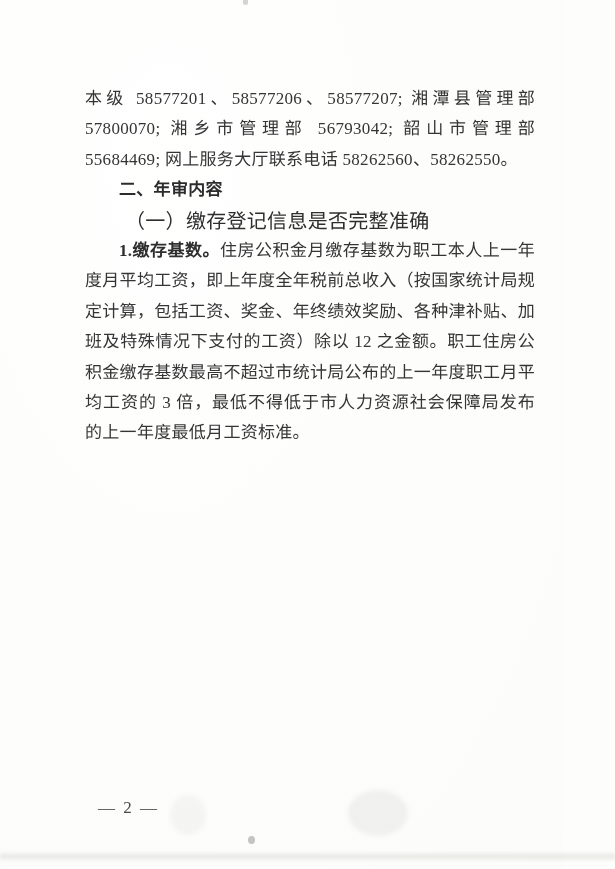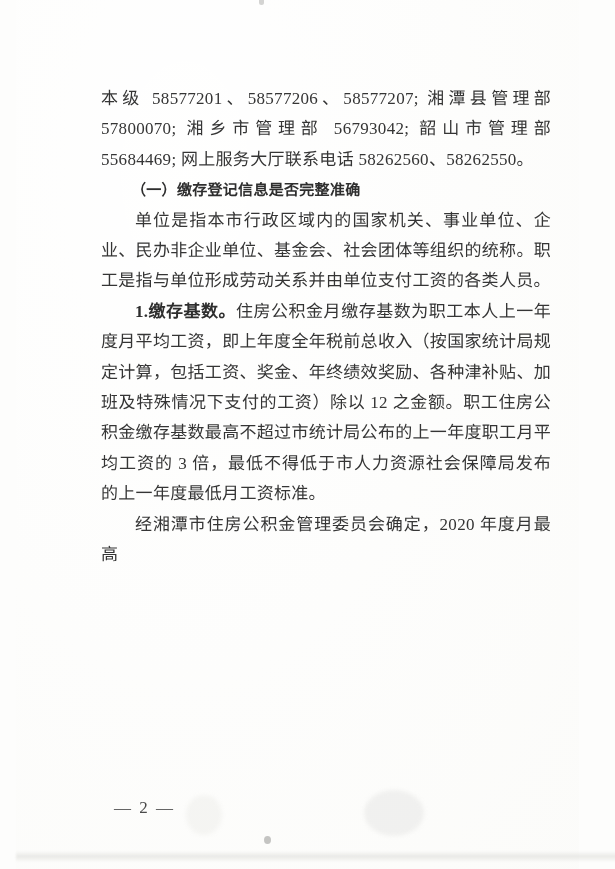--- a/index.html
+++ b/index.html
@@ -15,21 +15,20 @@
     font-family: "Liberation Serif", serif;
   }
   .page {
     position: absolute;
     left: 0; top: 0;
     width: 563px;
     height: 869px;
     background:
       radial-gradient(ellipse at 30% 20%, rgba(255,255,255,0.9), rgba(250,250,248,0.3)),
       #fcfcfa;
-    margin-left: 16px;
   }
   .content {
     position: absolute;
     left: 85px;
     top: 84px;
     width: 450px;
     color: #353535;
     font-size: 17px;
     line-height: 30.4px;
     text-align: justify;
@@ -51,22 +50,22 @@
   .heading-black {
     text-indent: 2em;
     font-family: "Liberation Sans", sans-serif;
     font-size: 17px;
     font-weight: 700;
     color: #2c2c2c;
   }
   .heading-kai {
     text-indent: 2em;
     font-family: "Liberation Serif", serif;
-    font-size: 15px;
-    font-weight: 700;
+    font-size: 20px;
+    font-weight: 400;
     color: #2e2e2e;
   }
   .lead-bold {
     font-weight: 700;
     color: #2e2e2e;
   }
   .page-number {
     position: absolute;
     left: 98px;
     top: 798px;
@@ -118,31 +117,30 @@
 <body>
 
 <div class="page">
 
   <span class="speck-top"></span>
 
   <div class="content">
 
     <p class="body-text no-indent">本级 58577201、58577206、58577207; 湘潭县管理部 57800070; 湘乡市管理部 56793042; 韶山市管理部 55684469; 网上服务大厅联系电话 58262560、58262550。</p>
 
+    <h2 class="heading-black">二、年审内容</h2>
 
     <h3 class="heading-kai">（一）缴存登记信息是否完整准确</h3>
 
 
 
-    <p class="body-text">单位是指本市行政区域内的国家机关、事业单位、企业、民办非企业单位、基金会、社会团体等组织的统称。职工是指与单位形成劳动关系并由单位支付工资的各类人员。</p>
 
 
     <p class="body-text"><span class="lead-bold">1.缴存基数。</span><span>住房公积金月缴存基数为职工本人上一年度月平均工资，即上年度全年税前总收入（按国家统计局规定计算，包括工资、奖金、年终绩效奖励、各种津补贴、加班及特殊情况下支付的工资）除以 12 之金额。职工住房公积金缴存基数最高不超过市统计局公布的上一年度职工月平均工资的 3 倍，最低不得低于市人力资源社会保障局发布的上一年度最低月工资标准。</span></p>
 
-    <p class="body-text">经湘潭市住房公积金管理委员会确定，2020 年度月最高</p>
 
   </div>
 
   <div class="page-number">— 2 —</div>
 
   <div class="smudge smudge-a"></div>
   <div class="smudge smudge-b"></div>
   <div class="smudge smudge-c"></div>
   <div class="scan-shadow-bottom"></div>
 

